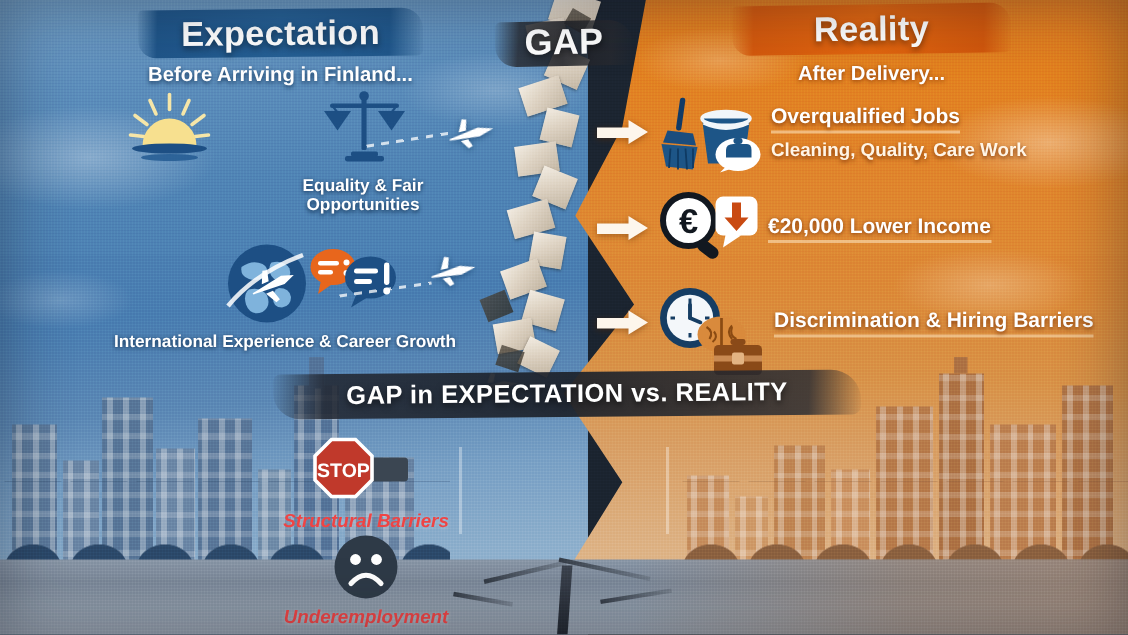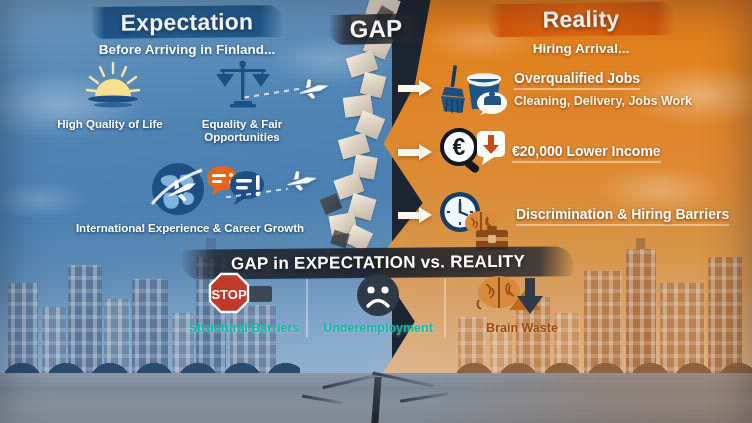--- a/index.html
+++ b/index.html
@@ -205,30 +205,30 @@
     position: absolute; left: 182px; top: 248px; width: 392px; height: 30px;
     display: flex; align-items: center; justify-content: center;
     background: linear-gradient(93deg, rgba(30,34,42,.04) 0%, rgba(33,38,48,.86) 9%, rgba(28,33,42,.92) 50%, rgba(34,39,49,.80) 91%, rgba(34,39,49,.04) 100%);
     border-radius: 5px 20px 6px 18px;
     transform: rotate(-0.5deg);
     color: #ffffff; font-weight: bold; font-size: 17px; letter-spacing: .3px;
     text-shadow: 0 2px 4px rgba(0,0,0,.55);
   }
 
   .bottom-strip {
-    position: absolute; left: 178px; top: 271px; width: 400px; height: 76px;
-    display: flex; align-items: flex-start; justify-content: space-between;
+    position: absolute; left: 178px; top: 290px; width: 400px; height: 76px;
+    display: flex; align-items: flex-start; justify-content: space-between; flex-direction: column;
   }
   .bcell { width: 132px; text-align: center; position: relative; }
   .bcell .bicon { height: 48px; display: flex; align-items: center; justify-content: center; }
   .bcell .blabel {
     margin-top: 2px; font-size: 12.5px; font-weight: bold;
     text-shadow: 0 1px 3px rgba(255,255,255,.35);
   }
-  .blabel-dark   { color: #14b8a6; }
+  .blabel-dark   { color: #ef4444; font-style: italic; }
   .blabel-orange { color: #9e4a10; margin-left: 20px; }
   .bdivider {
     position: absolute; top: 8px; width: 2px; height: 58px;
     background: rgba(255,255,255,.35);
   }
 
   
   svg { display: block; overflow: visible; }
   .vignette {
     position: absolute; inset: 0; pointer-events: none;
@@ -303,21 +303,21 @@
   </div>
   <div class="subtitle subtitle-left">Before Arriving in Finland...</div>
 
   <div class="banner banner-gap">
     <span>GAP</span>
   </div>
 
   <div class="banner banner-reality">
     <span>Reality</span>
   </div>
-  <div class="subtitle subtitle-right">Hiring Arrival...</div>
+  <div class="subtitle subtitle-right">After Delivery...</div>
 
   <div class="icon-sun">
     <svg viewBox="0 0 54 48" width="54" height="48">
       <g stroke="#f6e6a8" stroke-width="2.4" stroke-linecap="round">
         <line x1="27" y1="1" x2="27" y2="11"></line>
         <line x1="14" y1="5" x2="18" y2="14"></line>
         <line x1="40" y1="5" x2="36" y2="14"></line>
         <line x1="4" y1="15" x2="12" y2="21"></line>
         <line x1="50" y1="15" x2="42" y2="21"></line>
         <line x1="1" y1="28" x2="10" y2="29"></line>
@@ -395,21 +395,20 @@
     <svg viewBox="0 0 34 20" width="34" height="20">
       <path d="M1 11 L21 8 L31 11 L21 14 L1 12 Z M8 8 L12 0 L15 1 L13 8 Z M8 14 L12 20 L15 19 L13 14 Z" fill="#ffffff"></path>
     </svg>
   </div>
   <div class="plane" style="left:318px; top:248px; transform:rotate(-7deg);">
     <svg viewBox="0 0 30 16" width="30" height="16">
       <path d="M1 9 L18 6.5 L27 9 L18 11.5 L1 10 Z M7 6.5 L10 0 L13 1 L11 6.5 Z" fill="#e8e3d8" opacity=".9"></path>
     </svg>
   </div>
 
-  <div class="lbl lbl-quality">High Quality of Life</div>
   <div class="lbl lbl-equality">Equality &amp; Fair<br>Opportunities</div>
   <div class="lbl lbl-intl">International Experience &amp; Career Growth</div>
 
   <div class="rrow rrow-1">
     <div class="arrow-right"></div>
     <div class="ricons" style="width:72px;">
       <svg viewBox="0 0 72 52" width="72" height="52">
         <g>
           <rect x="16" y="2" width="3.6" height="22" rx="1.6" fill="#123a66" transform="rotate(8 17 13)"></rect>
           <path d="M9 24 L26 26 L28 34 L6 32 Z" fill="#1b4d7e"></path>
@@ -430,21 +429,21 @@
         <g>
           <ellipse cx="56" cy="40" rx="15" ry="11" fill="#ffffff"></ellipse>
           <path d="M48 48 L44 52 L53 49 Z" fill="#ffffff"></path>
           <path d="M48 42 L48 37 q0 -4 5 -4 L62 33 q3 0 3 4 L65 42 Z" fill="#1d5587"></path>
           <rect x="53" y="29" width="6" height="4" rx="1.6" fill="#1d5587"></rect>
         </g>
       </svg>
     </div>
     <div class="rtext">
       <span class="t1">Overqualified Jobs</span>
-      <span class="t2">Cleaning, Delivery, Jobs Work</span>
+      <span class="t2">Cleaning, Quality, Care Work</span>
     </div>
   </div>
 
   <div class="rrow rrow-2">
     <div class="arrow-right"></div>
     <div class="ricons" style="width:70px;">
       <svg viewBox="0 0 70 48" width="70" height="48">
         <g>
           <circle cx="23" cy="20" r="17" fill="#ffffff" stroke="#121820" stroke-width="4"></circle>
           <text x="23" y="28" font-family="Liberation Sans, sans-serif" font-size="23" font-weight="bold" fill="#121820" text-anchor="middle">€</text>

